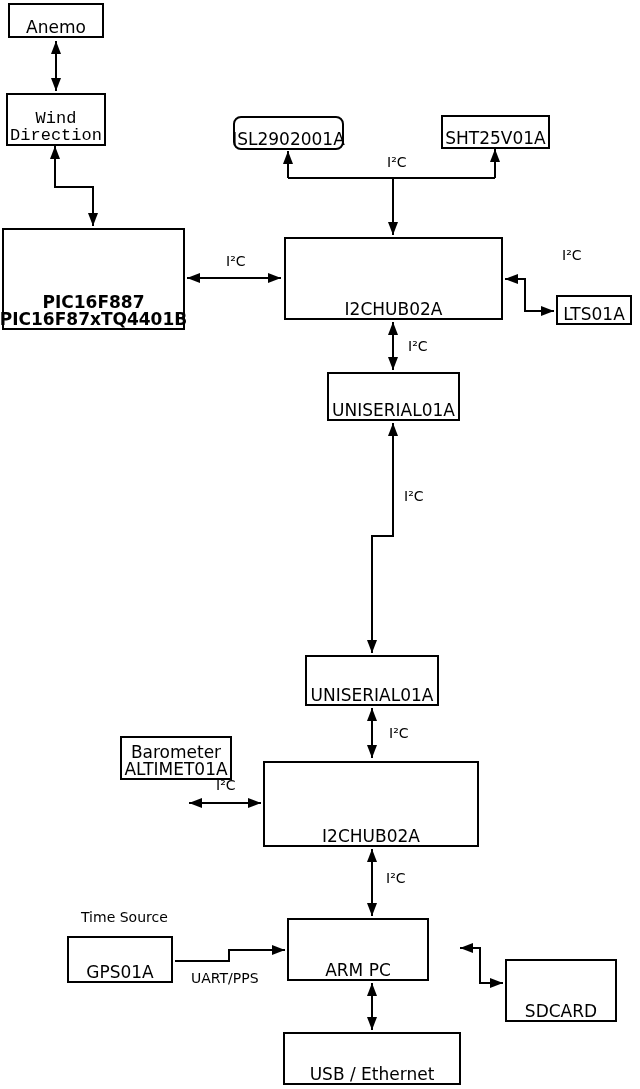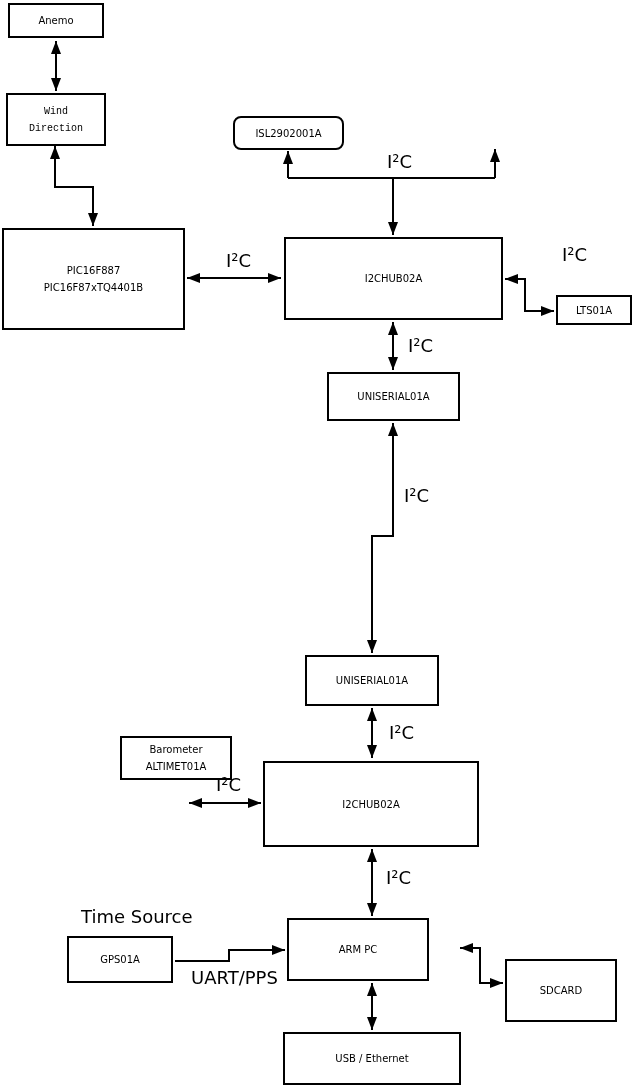--- a/index.html
+++ b/index.html
@@ -30,29 +30,29 @@
     stroke-linejoin: miter;
   }
   .node {
     position: absolute;
     box-sizing: border-box;
     border: 2px solid #000000;
     background: #ffffff;
     display: flex;
     flex-direction: column;
     align-items: center;
-    justify-content: center;
-    font-size: 10px;
+    justify-content: flex-end;
+    font-size: 17px;
     line-height: 17px;
     text-align: center;
     white-space: nowrap;
   }
   .elabel {
     position: absolute;
-    font-size: 18px;
+    font-size: 14px;
     line-height: 14px;
     white-space: nowrap;
   }
 </style>
 </head>
 <body>
 
 <div id="canvas">
 
   <svg id="edges" viewBox="0 0 640 1089" xmlns="http://www.w3.org/2000/svg">
@@ -81,29 +81,32 @@
 
   <div class="node" style="left:8px; top:3px; width:96px; height:35px;">
     <span>Anemo</span>
   </div>
 
   <div class="node" style="left:6px; top:93px; width:100px; height:53px;font-family:Liberation Mono, monospace;">
     <span>Wind</span>
     <span>Direction</span>
   </div>
 
-  <div class="node" style="left:2px; top:228px; width:183px; height:102px;">
+  <div class="node" style="left:2px; top:228px; width:183px; height:102px;font-weight:bold;">
     <span>PIC16F887</span>
     <span>PIC16F87xTQ4401B</span>
   </div>
 
   <div class="node" style="left:233px; top:116px; width:111px; height:34px;border-radius:8px;">
     <span>ISL2902001A</span>
   </div>
 
+  <div class="node" style="left:441px; top:115px; width:109px; height:34px;">
+    <span>SHT25V01A</span>
+  </div>
 
   <div class="node" style="left:284px; top:237px; width:219px; height:83px;">
     <span>I2CHUB02A</span>
   </div>
 
   <div class="node" style="left:556px; top:295px; width:76px; height:30px;">
     <span>LTS01A</span>
   </div>
 
   <div class="node" style="left:327px; top:372px; width:133px; height:49px;">

